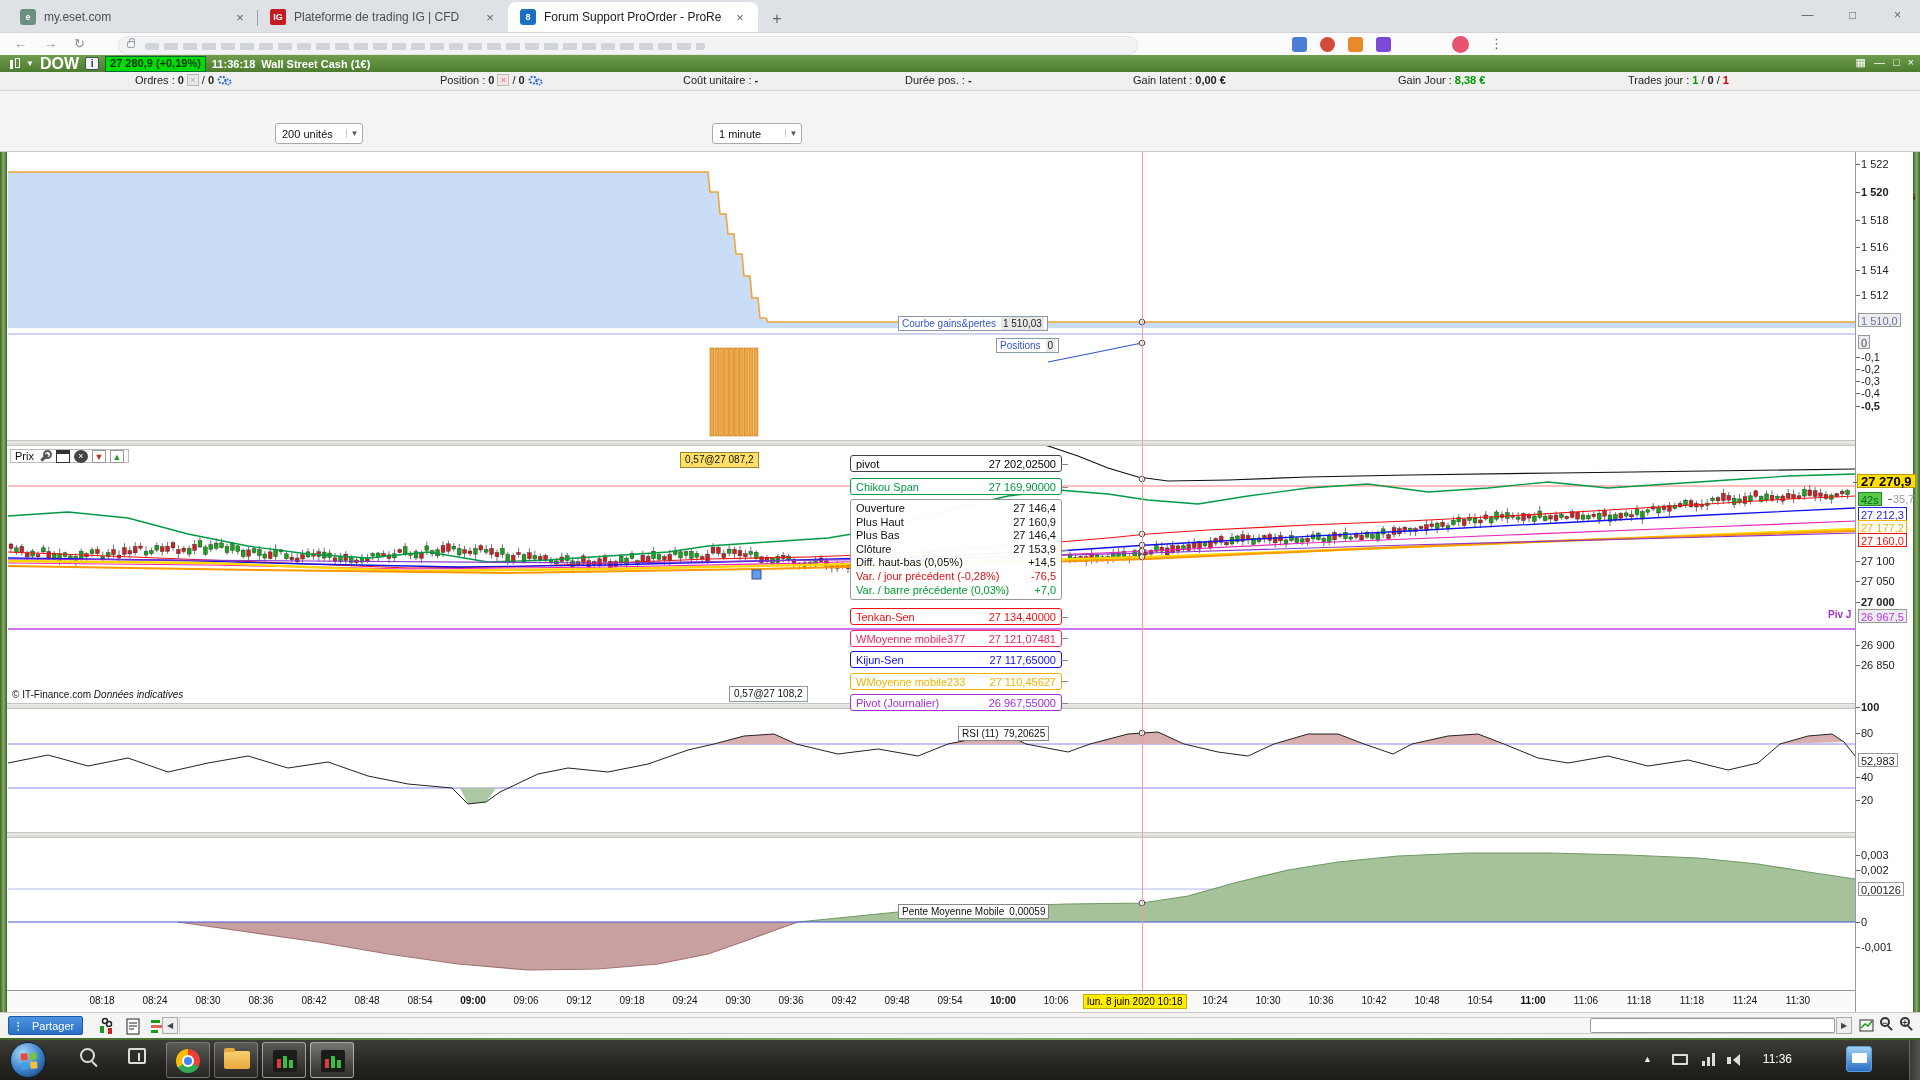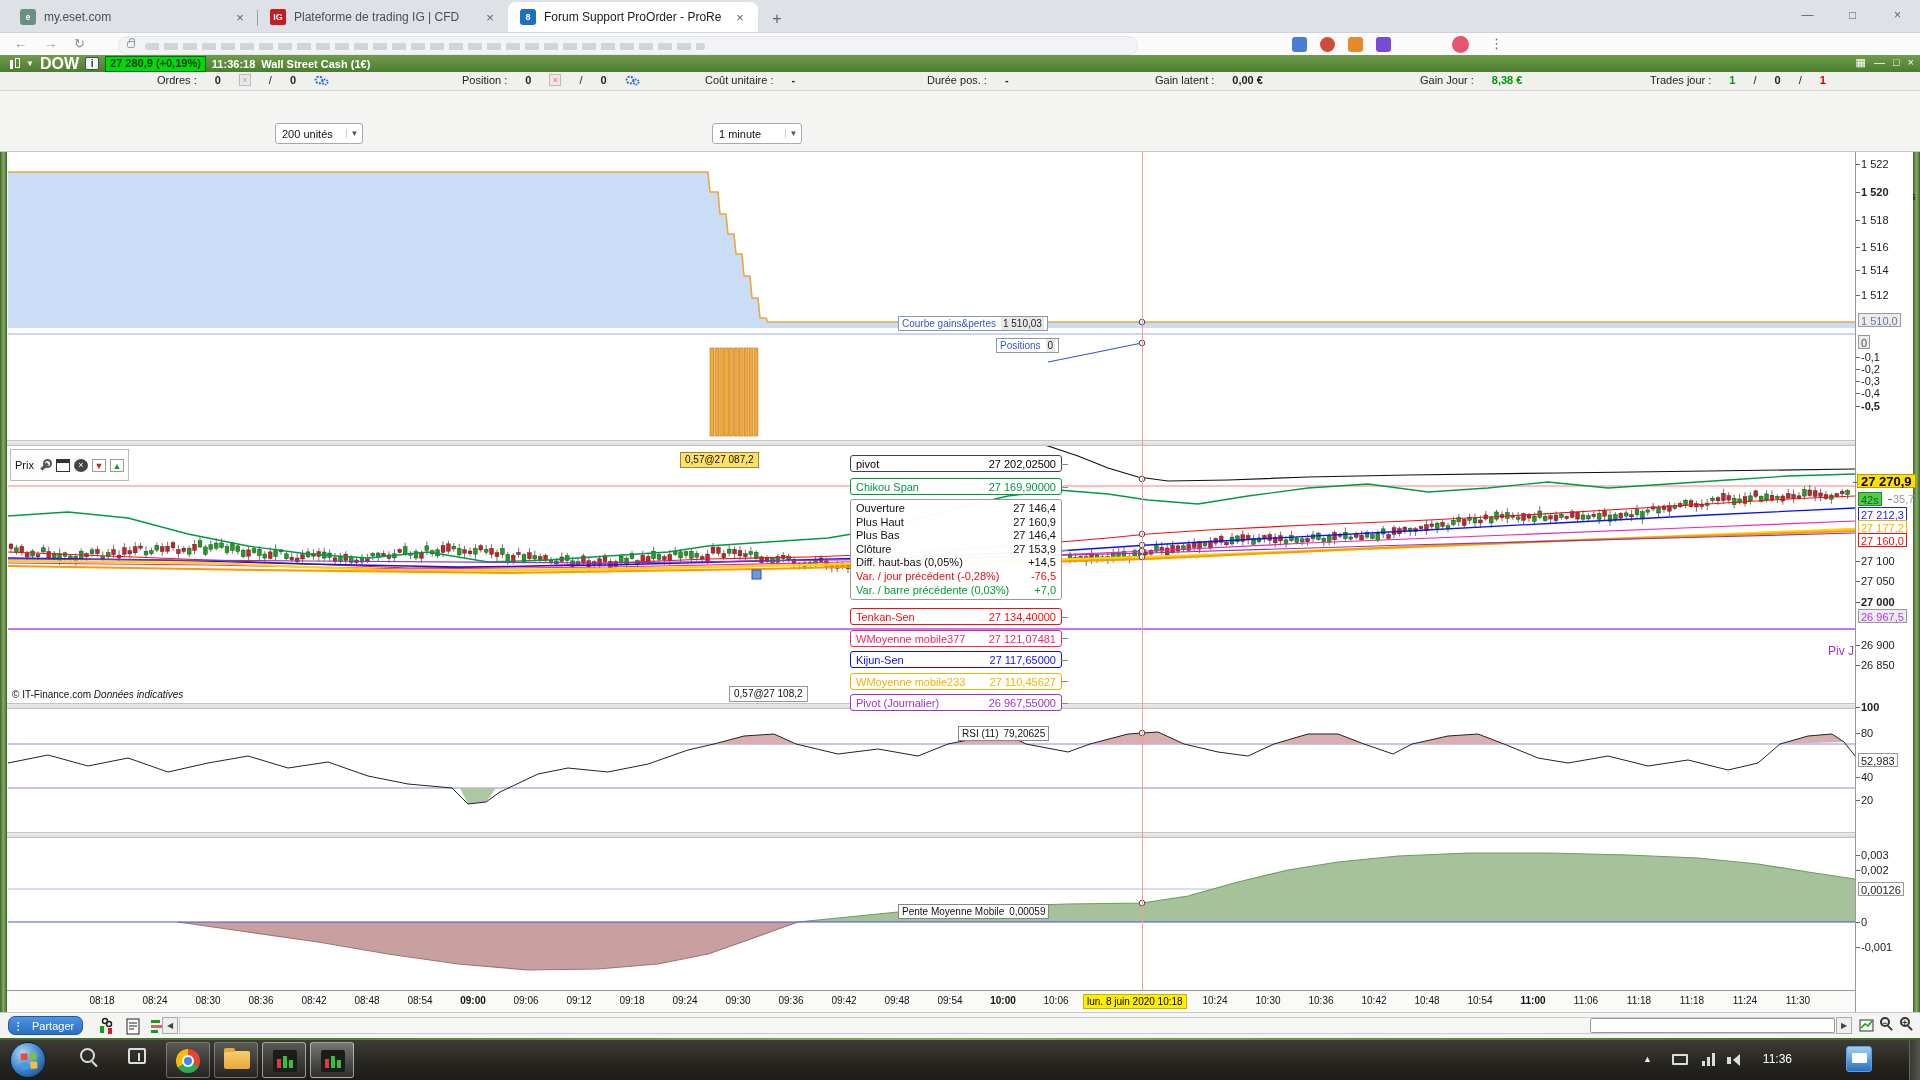--- a/index.html
+++ b/index.html
@@ -35,21 +35,21 @@
   .tb-candle::before { content:''; position:absolute; left:2px; top:2px; width:3px; height:9px; background:#fff; }
   .tb-candle::after { content:''; position:absolute; left:7px; top:0; width:3px; height:8px; border:1px solid #fff; }
   #titlebar .sym { font-weight:bold; font-size:16px; }
   .info-btn { width:14px; height:13px; background:#f4f4f4; border:1px solid #355; color:#235; font-size:10px; font-weight:bold; text-align:center; line-height:12px; border-radius:2px; }
   .badge { background:#00dc00; border:1px solid #063; color:#031; font-size:11px; font-weight:bold; padding:0 4px; height:16px; line-height:13px; }
   #titlebar .clock { font-size:11px; font-weight:bold; }
   #titlebar .market { font-size:11px; font-weight:bold; }
   #tb-icons { position:absolute; right:6px; top:1px; display:flex; gap:8px; font-size:11px; color:#fff; }
 
   #statusbar { position:absolute; left:0; top:72px; width:1920px; height:19px; background:#f0f0ee; border-bottom:1px solid #d8d8d4; font-size:11px; color:#222; }
-  .st { position:absolute; top:2px; display:flex; align-items:flex-start; gap:18px;margin-left:22px; }
+  .st { position:absolute; top:2px; display:flex; align-items:flex-start; gap:3px; }
   .st b { font-weight:bold; }
   .st .green { color:#009900; font-weight:bold; }
   .st .red { color:#cc0000; font-weight:bold; }
   .mini-x { width:12px; height:12px; border:1px solid #bbb; background:#e8e8e8; color:#aaa; font-size:9px; line-height:11px; text-align:center; }
   .mini-x.pink { color:#e07070; background:#f6e4e4; }
 
   #toolbar { position:absolute; left:0; top:91px; width:1920px; height:61px; background:#f4f4f2; border-bottom:1px solid #c8c8c4; }
   .dd { position:absolute; height:21px; background:#fff; border:1px solid #aaa; border-radius:3px; font-size:11px; color:#111; display:flex; align-items:center; }
   .dd .txt { padding:0 6px; flex:1; }
   .dd .arr { width:16px; border-left:1px solid #ccc; text-align:center; font-size:8px; color:#555; }
@@ -96,47 +96,47 @@
   .ax.b { font-weight:bold; }
   .ax.bx { border:1px solid #999; background:#fff; padding:0 2px; left:2px; }
   .ax.bx::before { display:none; }
   .ax.big { font-size:13px; font-weight:bold; border:1px solid #b90; padding:0 3px; left:1px; }
 
   .flabel { position:absolute; z-index:4; font-size:10px; border:1px solid #8899aa; background:#fff; height:15px; line-height:13px; padding:0 3px; white-space:nowrap; display:flex; gap:5px; align-items:center; }
   .flabel .nm { color:#3355cc; }
   .flabel .vl { color:#222; background:#e8e8e8; padding:0 2px; }
   .marker { position:absolute; z-index:4; font-size:10px; height:16px; line-height:14px; padding:0 4px; border:1px solid #998833; white-space:nowrap; color:#111; }
 
-  #prix-bar { position:absolute; left:10px; top:449px; z-index:4; height:32px; background:#fdfdfb; border:1px solid #bbb; display:flex; align-items:center; gap:4px; padding:0 4px; font-size:11px; color:#111; }
+  #prix-bar { position:absolute; left:10px; top:449px; z-index:4; height:14px; background:#fdfdfb; border:1px solid #bbb; display:flex; align-items:center; gap:4px; padding:0 4px; font-size:11px; color:#111; }
   .px-ic { width:14px; height:13px; position:relative; display:inline-block; }
   .pxi-wr::before { content:''; position:absolute; left:2px; top:6px; width:9px; height:3px; background:#555; transform:rotate(-45deg); }
   .pxi-wr::after { content:''; position:absolute; right:0; top:0; width:5px; height:5px; border:2px solid #555; border-radius:50%; }
   .pxi-win { border:1px solid #333; background:#fff; }
   .pxi-win::before { content:''; position:absolute; left:0; top:0; right:0; height:3px; background:#333; }
   .pxi-x { background:#444; border-radius:50%; color:#fff; font-size:9px; text-align:center; line-height:13px; }
   .pxi-dn,.pxi-up { border:1px solid #999; background:#fff; text-align:center; font-size:9px; line-height:12px; }
   .pxi-dn { color:#cc2222; } .pxi-up { color:#1a9a1a; }
 
   #tooltip { position:absolute; left:850px; top:455px; width:212px; z-index:5; font-size:11px; }
   .tt { position:relative; background:rgba(255,255,255,.96); border:1px solid #555; border-radius:3px; padding:1px 5px; display:flex; justify-content:space-between; height:17px; line-height:14px; white-space:nowrap; }
   .tt::after { content:''; position:absolute; right:-7px; top:50%; width:7px; height:1px; background:#888; }
   .tt-multi { display:block; height:auto; padding:2px 5px; }
   .tt-multi .row { display:flex; justify-content:space-between; line-height:13.6px; }
   #copyright { position:absolute; left:12px; top:689px; z-index:4; font-size:10px; color:#111; }
   #copyright i { font-style:italic; }
-  #pivj { position:absolute; left:1828px; top:644px; z-index:4; font-size:12px; color:#a030d0; }
+  #pivj { position:absolute; left:1828px; top:609px; z-index:4; font-size:10px; color:#a030d0;font-weight:bold; }
 
   #timeline { position:absolute; left:7px; top:990px; width:1848px; height:22px; border-top:1px solid #999; background:#fafaf8; z-index:2; }
   .tl { position:absolute; top:4px; font-size:10px; color:#111; transform:translateX(-50%); white-space:nowrap; }
   .tl.b { font-weight:bold;text-align:right; }
   #tl-hl { position:absolute; left:1076px; top:3px; z-index:3; background:#ffee00; border:1px solid #cbb000; font-size:10px; padding:0 3px; height:15px; line-height:14px; white-space:nowrap; }
 
   
   #bottombar { position:absolute; left:0; top:1012px; width:1920px; height:26px; background:#f4f4f2; border-top:1px solid #c8c8c4; }
-  #share-btn { position:absolute; left:8px; top:3px; height:19px; border-radius:7px; background:linear-gradient(#4e94e0,#2a6fc4); border:1px solid #1d5aa8; color:#fff; font-size:11px; display:flex; align-items:center; gap:5px; padding:0 8px; }
+  #share-btn { position:absolute; left:8px; top:3px; height:19px; border-radius:2px; background:linear-gradient(#4e94e0,#2a6fc4); border:1px solid #1d5aa8; color:#fff; font-size:11px; display:flex; align-items:center; gap:5px; padding:0 8px; }
   .share-glyph { width:10px; height:10px; position:relative; }
   .share-glyph::before { content:'●\A●\A●'; white-space:pre; position:absolute; font-size:4px; line-height:3.5px; color:#fff; }
   .bt-ic { position:absolute; top:3px; width:20px; height:19px; border:1px solid transparent; }
   #hscroll { position:absolute; left:162px; top:4px; width:1690px; height:17px; }
   .sc-btn { position:absolute; top:0; width:16px; height:17px; border:1px solid #aaa; background:#eee; font-size:8px; color:#444; text-align:center; line-height:16px; }
   #sc-track { position:absolute; left:17px; right:17px; top:0; height:17px; background:#f6f6f4; border:1px solid #ccc; }
   #sc-thumb { position:absolute; left:1410px; top:0; width:245px; height:15px; background:#fff; border:1px solid #999; border-radius:2px; }
   .zoom-ic { position:absolute; top:3px; width:18px; height:18px; }
   .mag { position:absolute; left:2px; top:1px; width:10px; height:10px; border:2px solid #333; border-radius:50%; font-size:9px; font-weight:bold; text-align:center; line-height:9px; color:#333; }
   .mag::after { content:''; position:absolute; right:-5px; bottom:-4px; width:6px; height:2px; background:#333; transform:rotate(45deg); }

